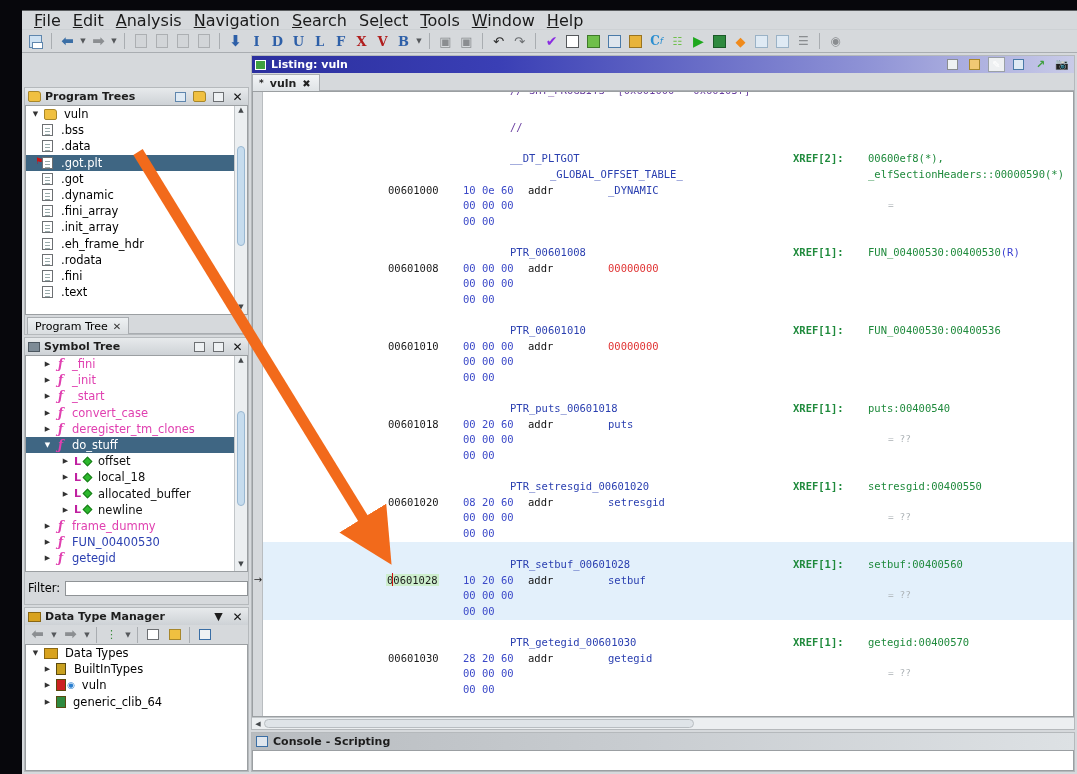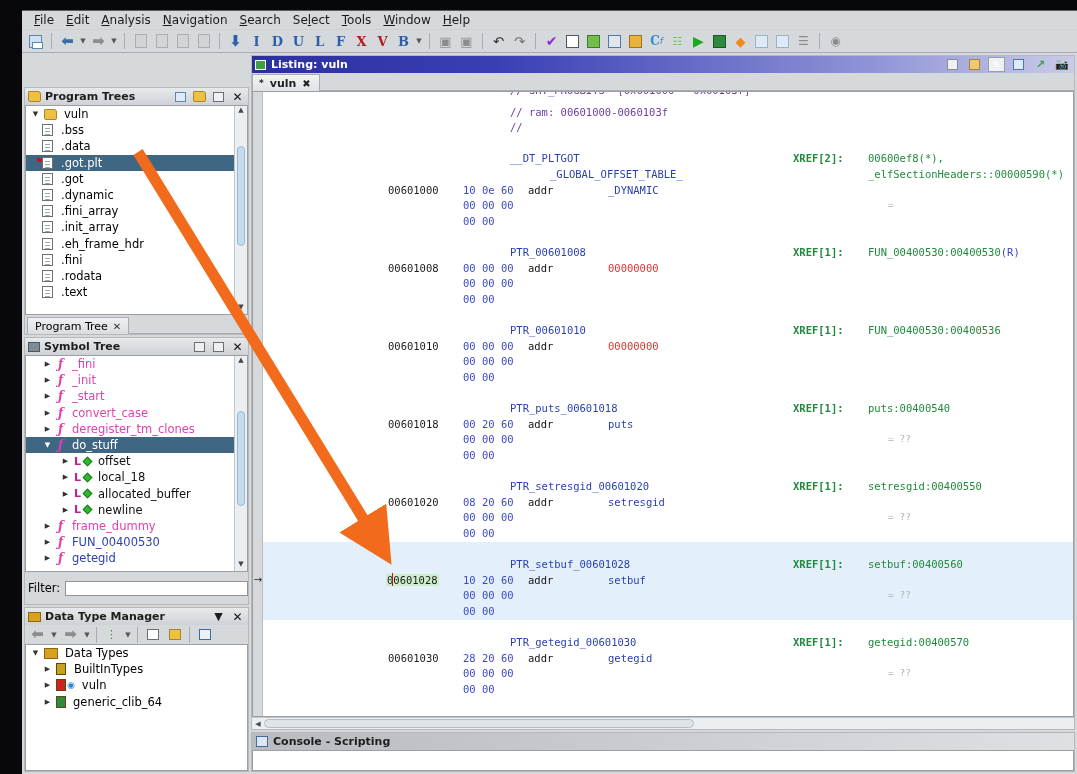--- a/index.html
+++ b/index.html
@@ -33,21 +33,21 @@
   }
   .titlebar .tdot {
     position:absolute; left:14px; top:8px; width:4px; height:3px; background:#b9bcbe;
   }
 
   
   .menubar {
     height: 19px; background:#d6d9dc; display:flex; align-items:center;
     padding-left: 6px; gap: 0px; flex:none; border-bottom: 1px solid #cdd1d4;
   }
-  .menuitem { font-size: 12px; padding: 1px 6px; color:#1a1a1a; white-space:nowrap;}
+  .menuitem { font-size: 16px; padding: 1px 6px; color:#1a1a1a; white-space:nowrap;}
   .menuitem u { text-decoration: underline; }
 
   
   .toolbar {
     height: 23px; background:#d6d9dc; display:flex; align-items:center;
     padding-left: 4px; gap: 2px; flex:none;
     border-bottom: 1px solid #a9adb1;
   }
   .tbtn { width:19px; height:19px; display:flex; align-items:center; justify-content:center;
           font-size:12px; line-height:1; }
@@ -351,25 +351,25 @@
                 <div class="trow ind2">
                   <span class="fileicon"></span>
                   <span style="margin-left:5px">.init_array</span>
                 </div>
                 <div class="trow ind2">
                   <span class="fileicon"></span>
                   <span style="margin-left:5px">.eh_frame_hdr</span>
                 </div>
                 <div class="trow ind2">
                   <span class="fileicon"></span>
+                  <span style="margin-left:5px">.rodata</span>
+                </div>
+                <div class="trow ind2">
+                  <span class="fileicon"></span>
                   <span style="margin-left:5px">.fini</span>
-                </div>
-                <div class="trow ind2">
-                  <span class="fileicon"></span>
-                  <span style="margin-left:5px">.rodata</span>
                 </div>
                 <div class="trow ind2">
                   <span class="fileicon"></span>
                   <span style="margin-left:5px">.text</span>
                 </div>
               </div>
             <div class="scrollv">
               <div class="ar up">▲</div>
               <div class="thumb" style="top:40px;height:100px;"></div>
               <div class="ar dn">▼</div>
@@ -580,21 +580,20 @@
             <div class="ltabrest"></div>
           </div>
 
           <div class="listing-body">
             <div class="gutter">
               <div class="marker-arrow" id="gutter-arrow" style="top: 482.6px;">→</div>
             </div>
             <div class="lcanvas" id="listing-canvas">
                 <div class="hlband" style="top:450.4px;height:78px;"></div>
                 <div class="lrow" style="top:-2px;"><span class="c-cmt" style="left:247px;top:-6px;">// SHT_PROGBITS  [0x601000 - 0x60103f]</span></div>
-                <div class="lrow" style="top:13.6px;"><span class="c-cmt" style="left:247px;">// ram: 00601000-0060103f</span></div>
                 <div class="lrow" style="top:29.2px;"><span class="c-cmt" style="left:247px;">//</span></div>
                 <div class="lrow" style="top:44.8px;"></div>
                 <div class="lrow" style="top:60.4px;"><span class="c-label" style="left:247px;">__DT_PLTGOT</span><span class="c-xl" style="left:530px;">XREF[2]:</span><span class="c-xv" style="left:605px;">00600ef8(*),</span></div>
                 <div class="lrow" style="top:76px;"><span class="c-label" style="left:247px;margin-left:40px;">_GLOBAL_OFFSET_TABLE_</span><span class="c-xv" style="left:605px;">_elfSectionHeaders::00000590(*)</span></div>
                 <div class="lrow" style="top:91.6px;"><span class="c-addr" style="left:125px;">00601000</span><span class="c-bytes" style="left:200px;">10 0e 60</span><span class="c-mnem" style="left:265px;">addr</span><span class="c-op" style="left:345px;">_DYNAMIC</span><span class="c-xsub" style="left:625px;top:15.6px;font-size:9.5px;">=</span></div>
                 <div class="lrow" style="top:107.2px;"><span class="c-bytes" style="left:200px;">00 00 00</span></div>
                 <div class="lrow" style="top:122.8px;"><span class="c-bytes" style="left:200px;">00 00</span></div>
                 <div class="lrow" style="top:138.4px;"></div>
                 <div class="lrow" style="top:154px;"><span class="c-label" style="left:247px;">PTR_00601008</span><span class="c-xl" style="left:530px;">XREF[1]:</span><span class="c-xv" style="left:605px;">FUN_00400530:00400530<span class="c-xblue">(R)</span></span></div>
                 <div class="lrow" style="top:169.6px;"><span class="c-addr" style="left:125px;">00601008</span><span class="c-bytes" style="left:200px;">00 00 00</span><span class="c-mnem" style="left:265px;">addr</span><span class="c-opred" style="left:345px;">00000000</span></div>

